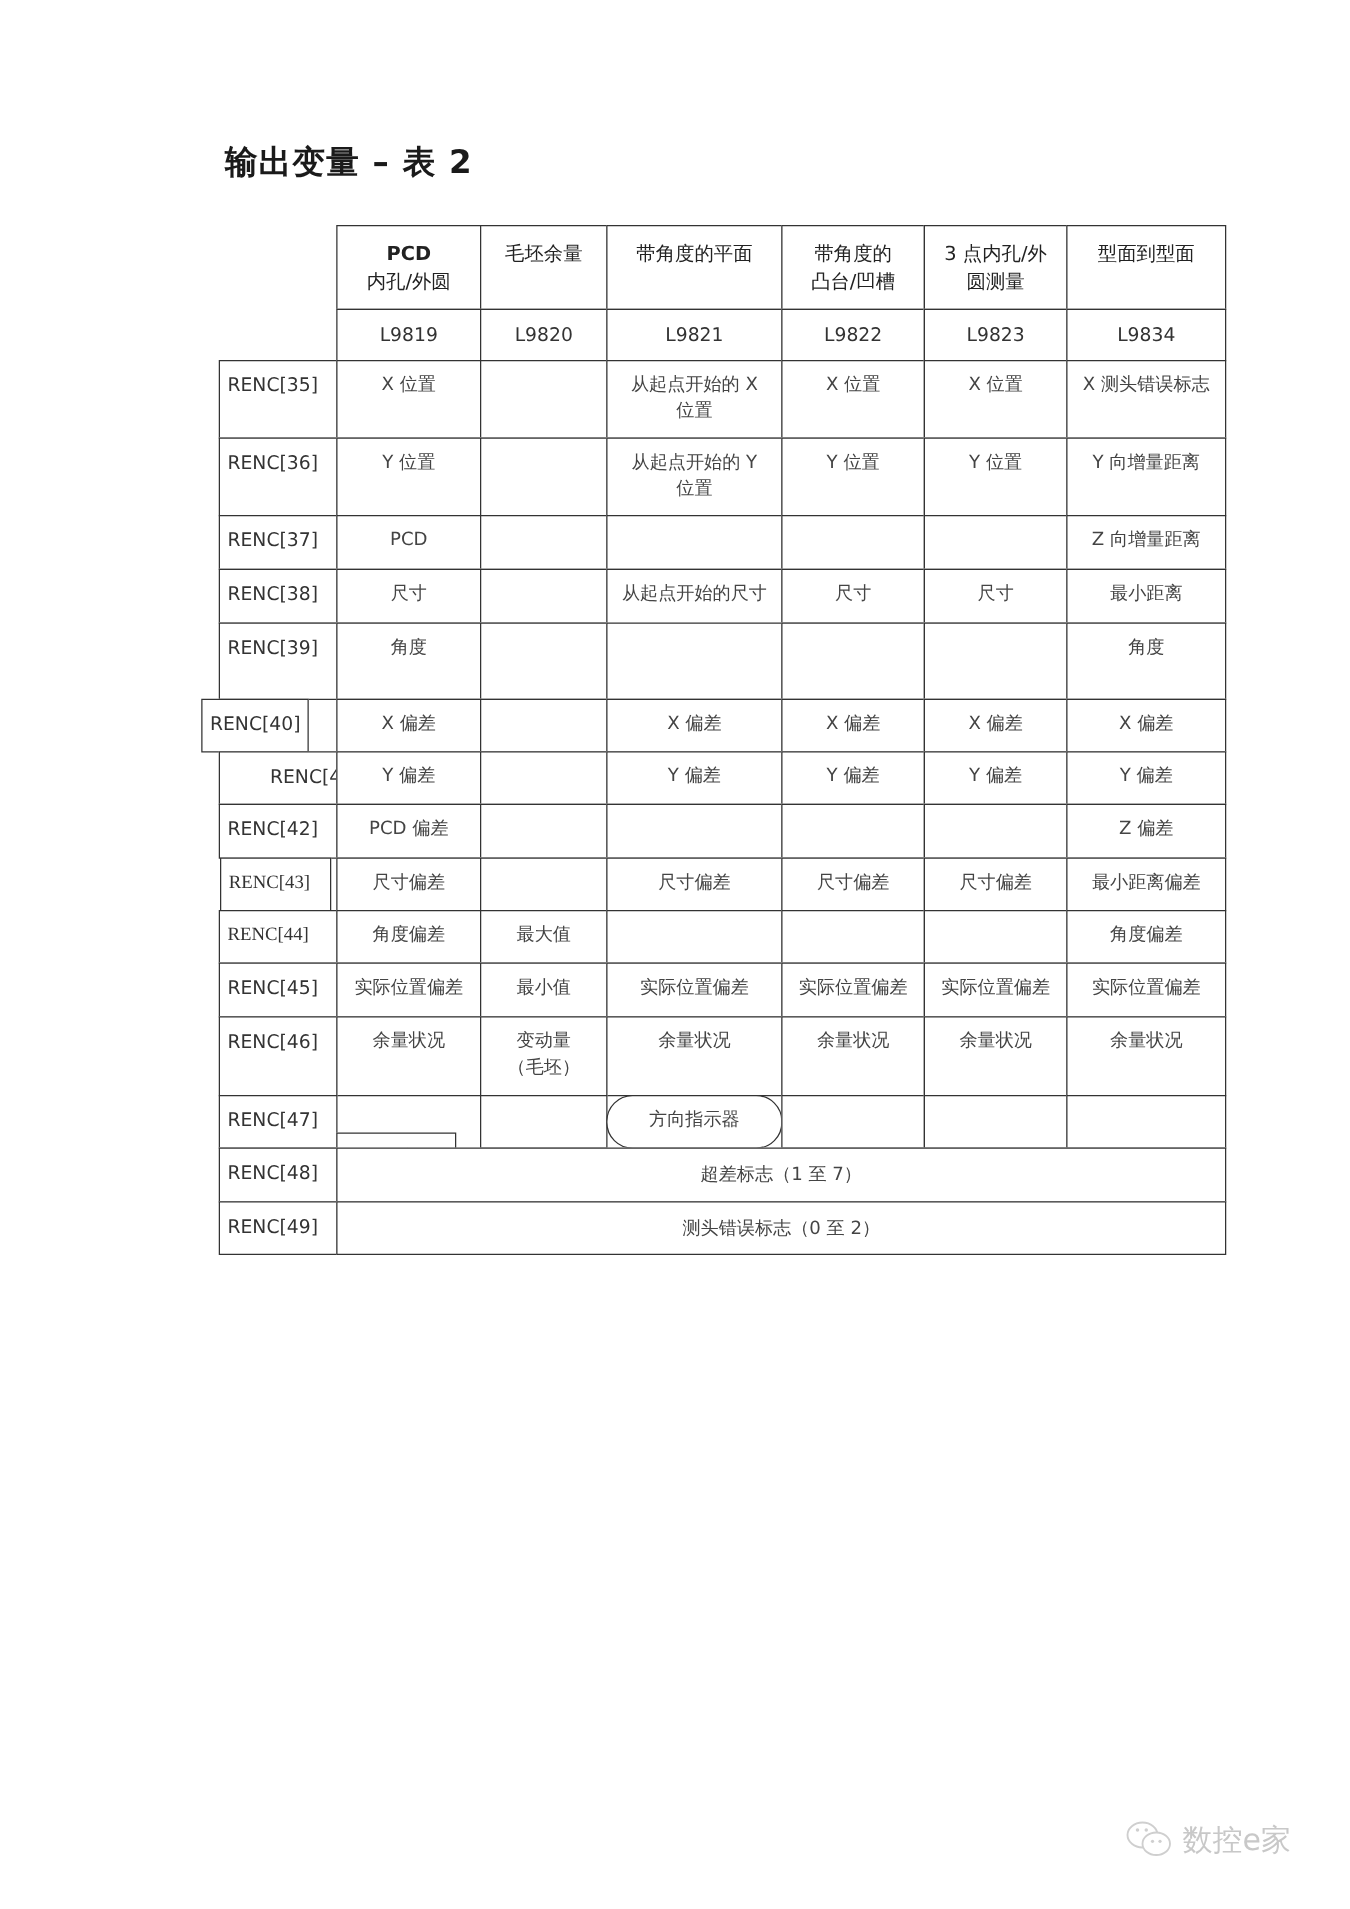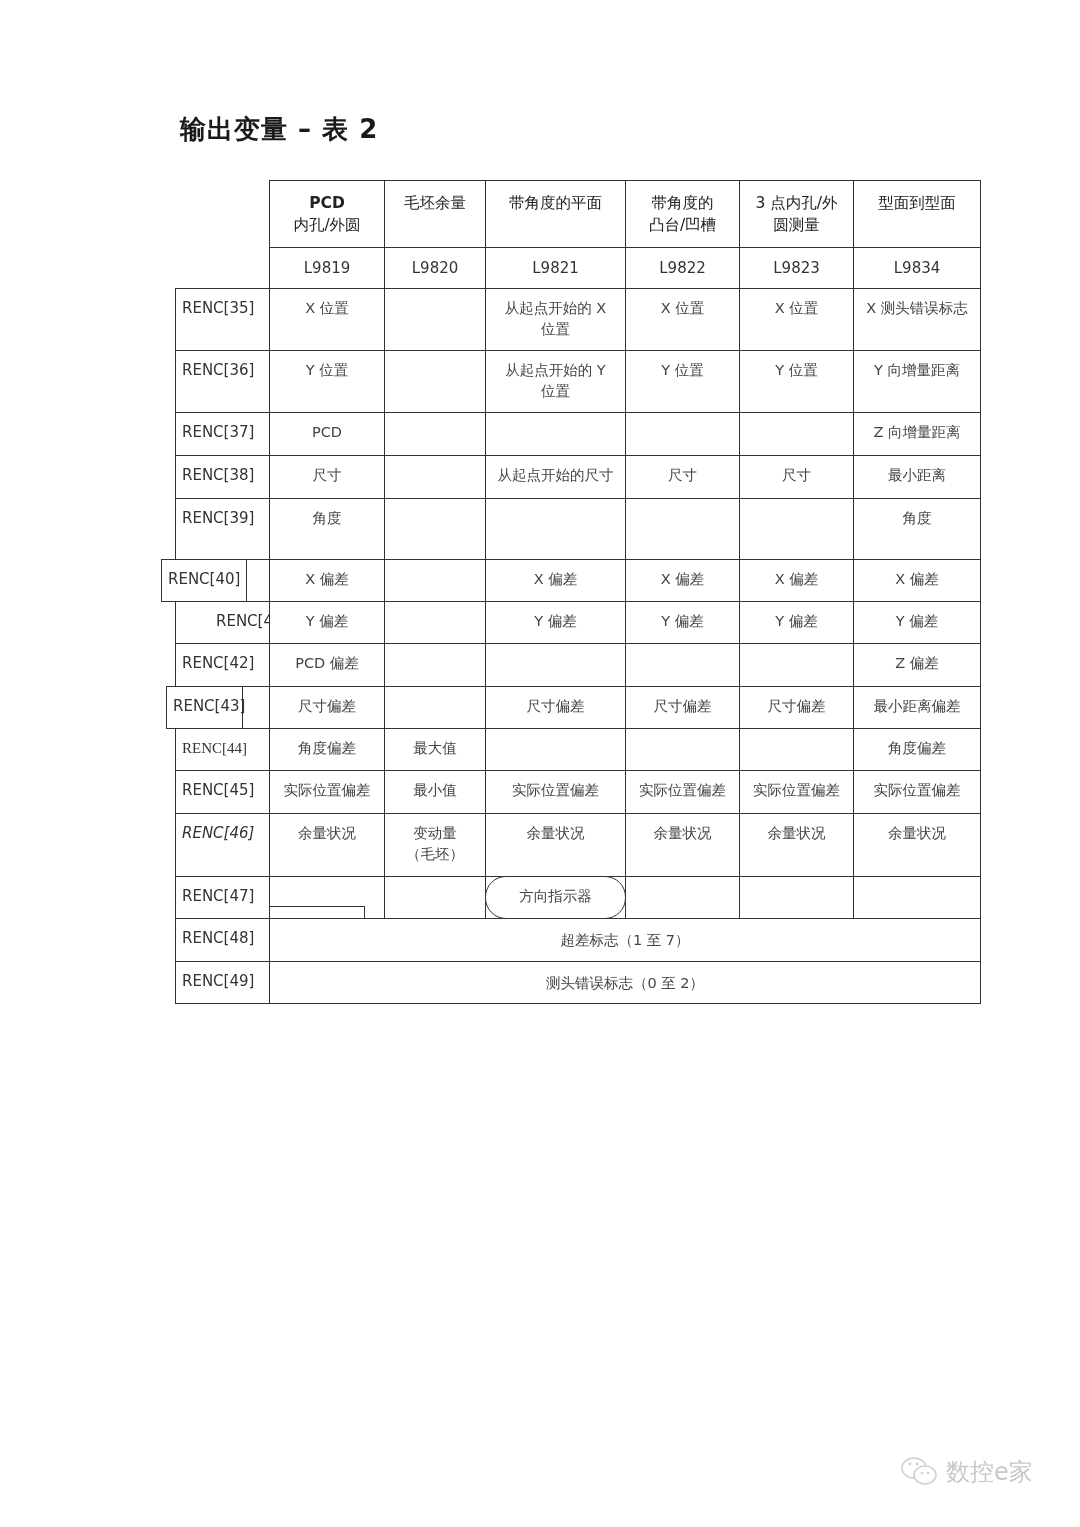--- a/index.html
+++ b/index.html
@@ -201,21 +201,21 @@
     <div class="cell " style="left: 269px; top: 643px; width: 116px; height: 44px;">
       <div>PCD 偏差</div>
     </div>
     <div class="cell " style="left: 384px; top: 643px; width: 102px; height: 44px;"></div>
     <div class="cell " style="left: 485px; top: 643px; width: 141px; height: 44px;"></div>
     <div class="cell " style="left: 625px; top: 643px; width: 115px; height: 44px;"></div>
     <div class="cell " style="left: 739px; top: 643px; width: 115px; height: 44px;"></div>
     <div class="cell " style="left: 853px; top: 643px; width: 128px; height: 44px;">
       <div>Z 偏差</div>
     </div>
-    <div class="cell lbl" style="left: 166px; top: 686px; width: 77px; height: 43px;">
+    <div class="cell lbl" style="left: 176px; top: 686px; width: 89px; height: 43px; font-family: Liberation Serif, serif;">
       <div>RENC[43]</div>
     </div>
     <div class="cell " style="left: 269px; top: 686px; width: 116px; height: 43px;">
       <div>尺寸偏差</div>
     </div>
     <div class="cell " style="left: 384px; top: 686px; width: 102px; height: 43px;"></div>
     <div class="cell " style="left: 485px; top: 686px; width: 141px; height: 43px;">
       <div>尺寸偏差</div>
     </div>
     <div class="cell " style="left: 625px; top: 686px; width: 115px; height: 43px;">
@@ -256,21 +256,21 @@
     </div>
     <div class="cell " style="left: 625px; top: 770px; width: 115px; height: 44px;">
       <div>实际位置偏差</div>
     </div>
     <div class="cell " style="left: 739px; top: 770px; width: 115px; height: 44px;">
       <div>实际位置偏差</div>
     </div>
     <div class="cell " style="left: 853px; top: 770px; width: 128px; height: 44px;">
       <div>实际位置偏差</div>
     </div>
-    <div class="cell lbl" style="left: 175px; top: 813px; width: 95px; height: 64px; font-style: italic;">
+    <div class="cell lbl" style="left: 175px; top: 813px; width: 95px; height: 64px;">
       <div>RENC[46]</div>
     </div>
     <div class="cell " style="left: 269px; top: 813px; width: 116px; height: 64px;">
       <div>余量状况</div>
     </div>
     <div class="cell " style="left: 384px; top: 813px; width: 102px; height: 64px;">
       <div>变动量</div>
       <div>（毛坯）</div>
     </div>
     <div class="cell " style="left: 485px; top: 813px; width: 141px; height: 64px;">

